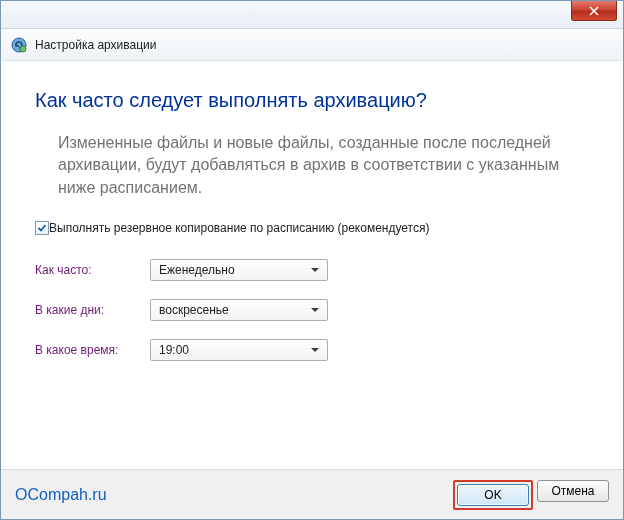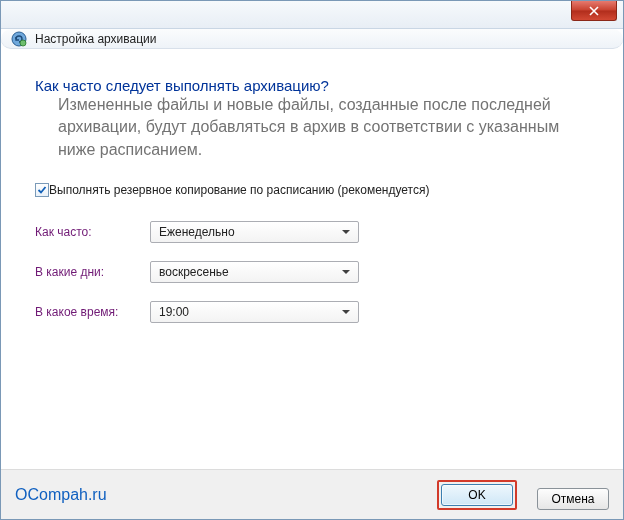--- a/index.html
+++ b/index.html
@@ -39,40 +39,40 @@
       align-items: center;
       justify-content: center;
       color: #fff;
       font-weight: bold;
       font-size: 12px;
       margin-right: 6px;
       cursor: pointer;
       text-shadow: 0 0 2px rgba(0,0,0,.4);
     }
     .header {
-      height: 20px;
+      height: 32px;
       background: linear-gradient(to bottom, #fbfcfd, #eef3f8);
       border-bottom: 1px solid #d8e0ea;
       display: flex;
       align-items: center;
       padding: 0 10px;
       gap: 8px;
       color: #222;
-      border-radius: 13px;
     }
     .header-icon svg { display: block; }
     .content {
       flex: 1;
       padding: 28px 34px 10px 34px;
       color: #222;
     }
     .heading {
       color: #003399;
-      font-size: 15px;
+      font-size: 20px;
       font-weight: normal;
+      margin-bottom: 20px;
     }
     .description {
       font-size: 16px;
       color: #737373;
       line-height: 1.4;
       margin-bottom: 22px;
       max-width: 540px;
       margin-left: 23px;
     }
     .checkbox-row {
@@ -96,21 +96,21 @@
       display: flex;
       align-items: center;
       margin-bottom: 18px;
     }
     .form-label {
       width: 115px;
       font-size: 12px;
       color: #701a75;
     }
     .dropdown {
-      width: 209px;
+      width: 178px;
       height: 22px;
       border: 1px solid #abadb3;
       background: linear-gradient(to bottom, #fff, #f3f3f3);
       display: flex;
       align-items: center;
       justify-content: space-between;
       padding: 0 4px 0 8px;
       font-size: 12px;
       cursor: pointer;
       border-radius: 2px;
@@ -129,22 +129,22 @@
       align-items: center;
       justify-content: space-between;
       padding: 12px 14px;
     }
     .watermark {
       color: #1060c0;
       font-size: 16px;
     }
     .footer-buttons {
       display: flex;
-      gap: 20px;
-      align-items: flex-end;
+      gap: 4px;
+      align-items: flex-start;
     }
     .ok-wrap {
       border: 2px solid #d23a2a;
       padding: 2px;
       border-radius: 2px;
     }
     .btn {
       min-width: 72px;
       height: 22px;
       border: 1px solid #8a9299;

